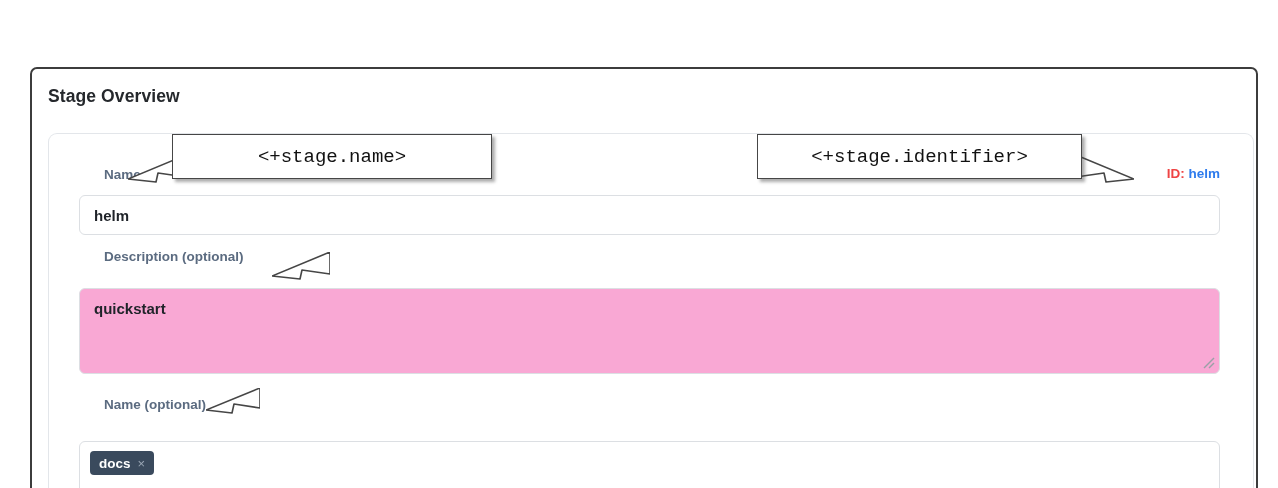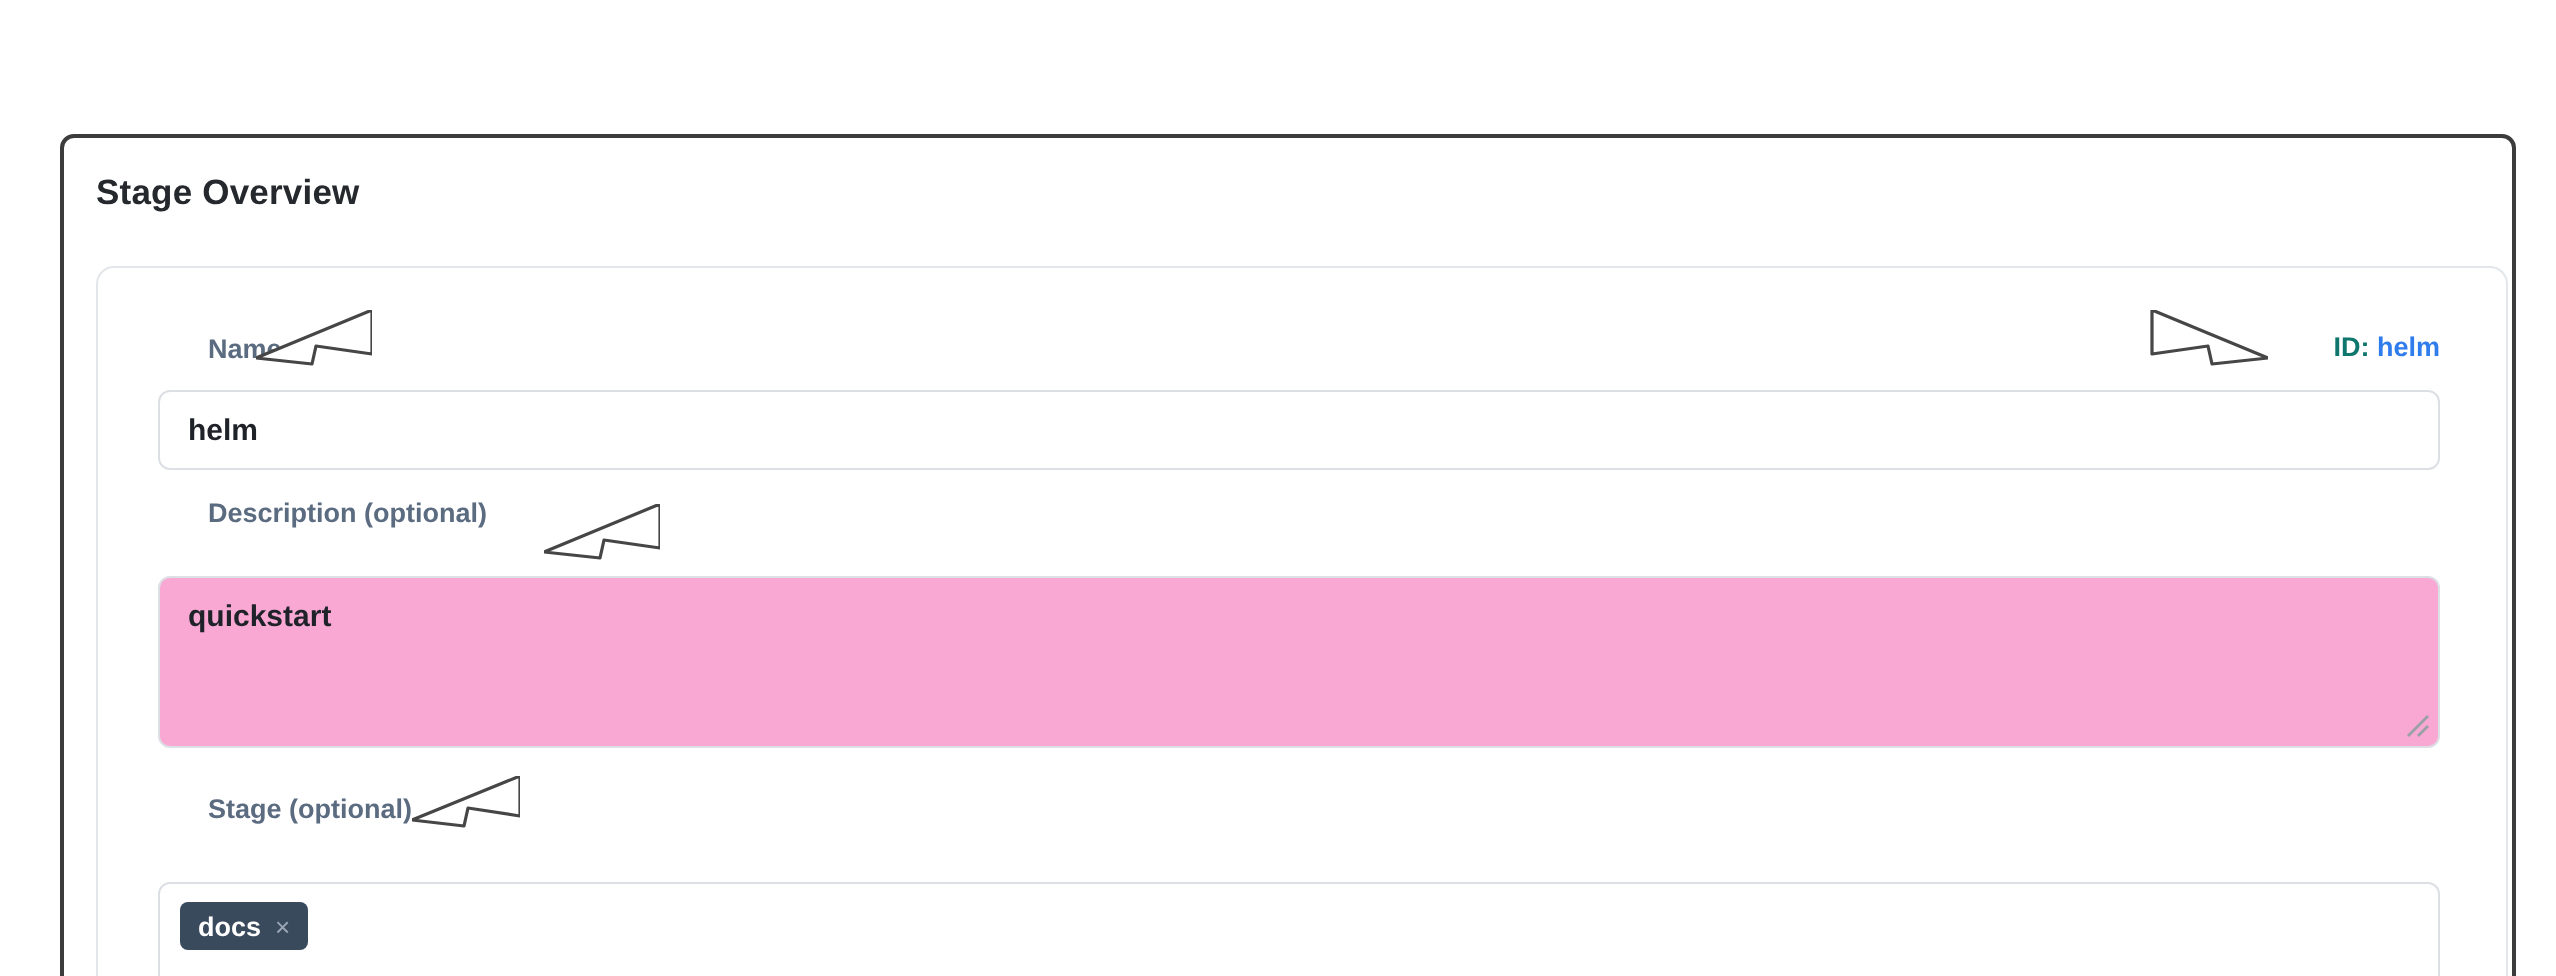--- a/index.html
+++ b/index.html
@@ -76,21 +76,21 @@
 
   
   .id-readout {
     position: absolute;
     right: 58px;
     top: 121px;
     font-size: 13.5px;
     font-weight: bold;
     white-space: nowrap;
   }
-  .id-readout .id-key { color: #0f766e; }
+  .id-readout .id-key { color: #ef4444; }
   .id-readout .id-value { color: #2f7ced; }
 
   
   .text-input {
     position: absolute;
     left: 79px;
     width: 1141px;
     height: 40px;
     background: #ffffff;
     border: 1px solid #dcdfe3;
@@ -222,21 +222,21 @@
 
   <textarea class="text-area" style="">quickstart</textarea>
 
   <span class="resize-grip">
     <svg width="14" height="14" viewBox="0 0 14 14">
       <line x1="13" y1="3" x2="3" y2="13" stroke="#9aa0a6" stroke-width="1.4"></line>
       <line x1="13" y1="8" x2="8" y2="13" stroke="#9aa0a6" stroke-width="1.4"></line>
     </svg>
   </span>
 
-  <div class="field-label label-tags">Stage (optional)</div>
+  <div class="field-label label-tags">Name (optional)</div>
 
   <div class="tags-input">
     <span class="tag-pill">
       <span>docs</span>
       <span class="tag-remove">×</span>
     </span>
   </div>
 
   <svg class="tail tail-name" viewBox="0 0 58 28">
     <polygon points="0,24 58,0 58,22 30,18 28,27" fill="#ffffff" stroke="#464646" stroke-width="1.6" stroke-linejoin="round"></polygon>
@@ -247,17 +247,19 @@
   </svg>
 
   <svg class="tail tail-description" viewBox="0 0 58 28">
     <polygon points="0,24 58,0 58,22 30,18 28,27" fill="#ffffff" stroke="#464646" stroke-width="1.6" stroke-linejoin="round"></polygon>
   </svg>
 
   <svg class="tail tail-tags" viewBox="0 0 54 26">
     <polygon points="0,22 54,0 54,20 28,16 26,25" fill="#ffffff" stroke="#464646" stroke-width="1.6" stroke-linejoin="round"></polygon>
   </svg>
 
-
+  <div class="callout callout-name">&lt;+stage.name&gt;</div>
+
+  <div class="callout callout-identifier">&lt;+stage.identifier&gt;</div>
 
 
 
 </div>
 
 </body></html>

